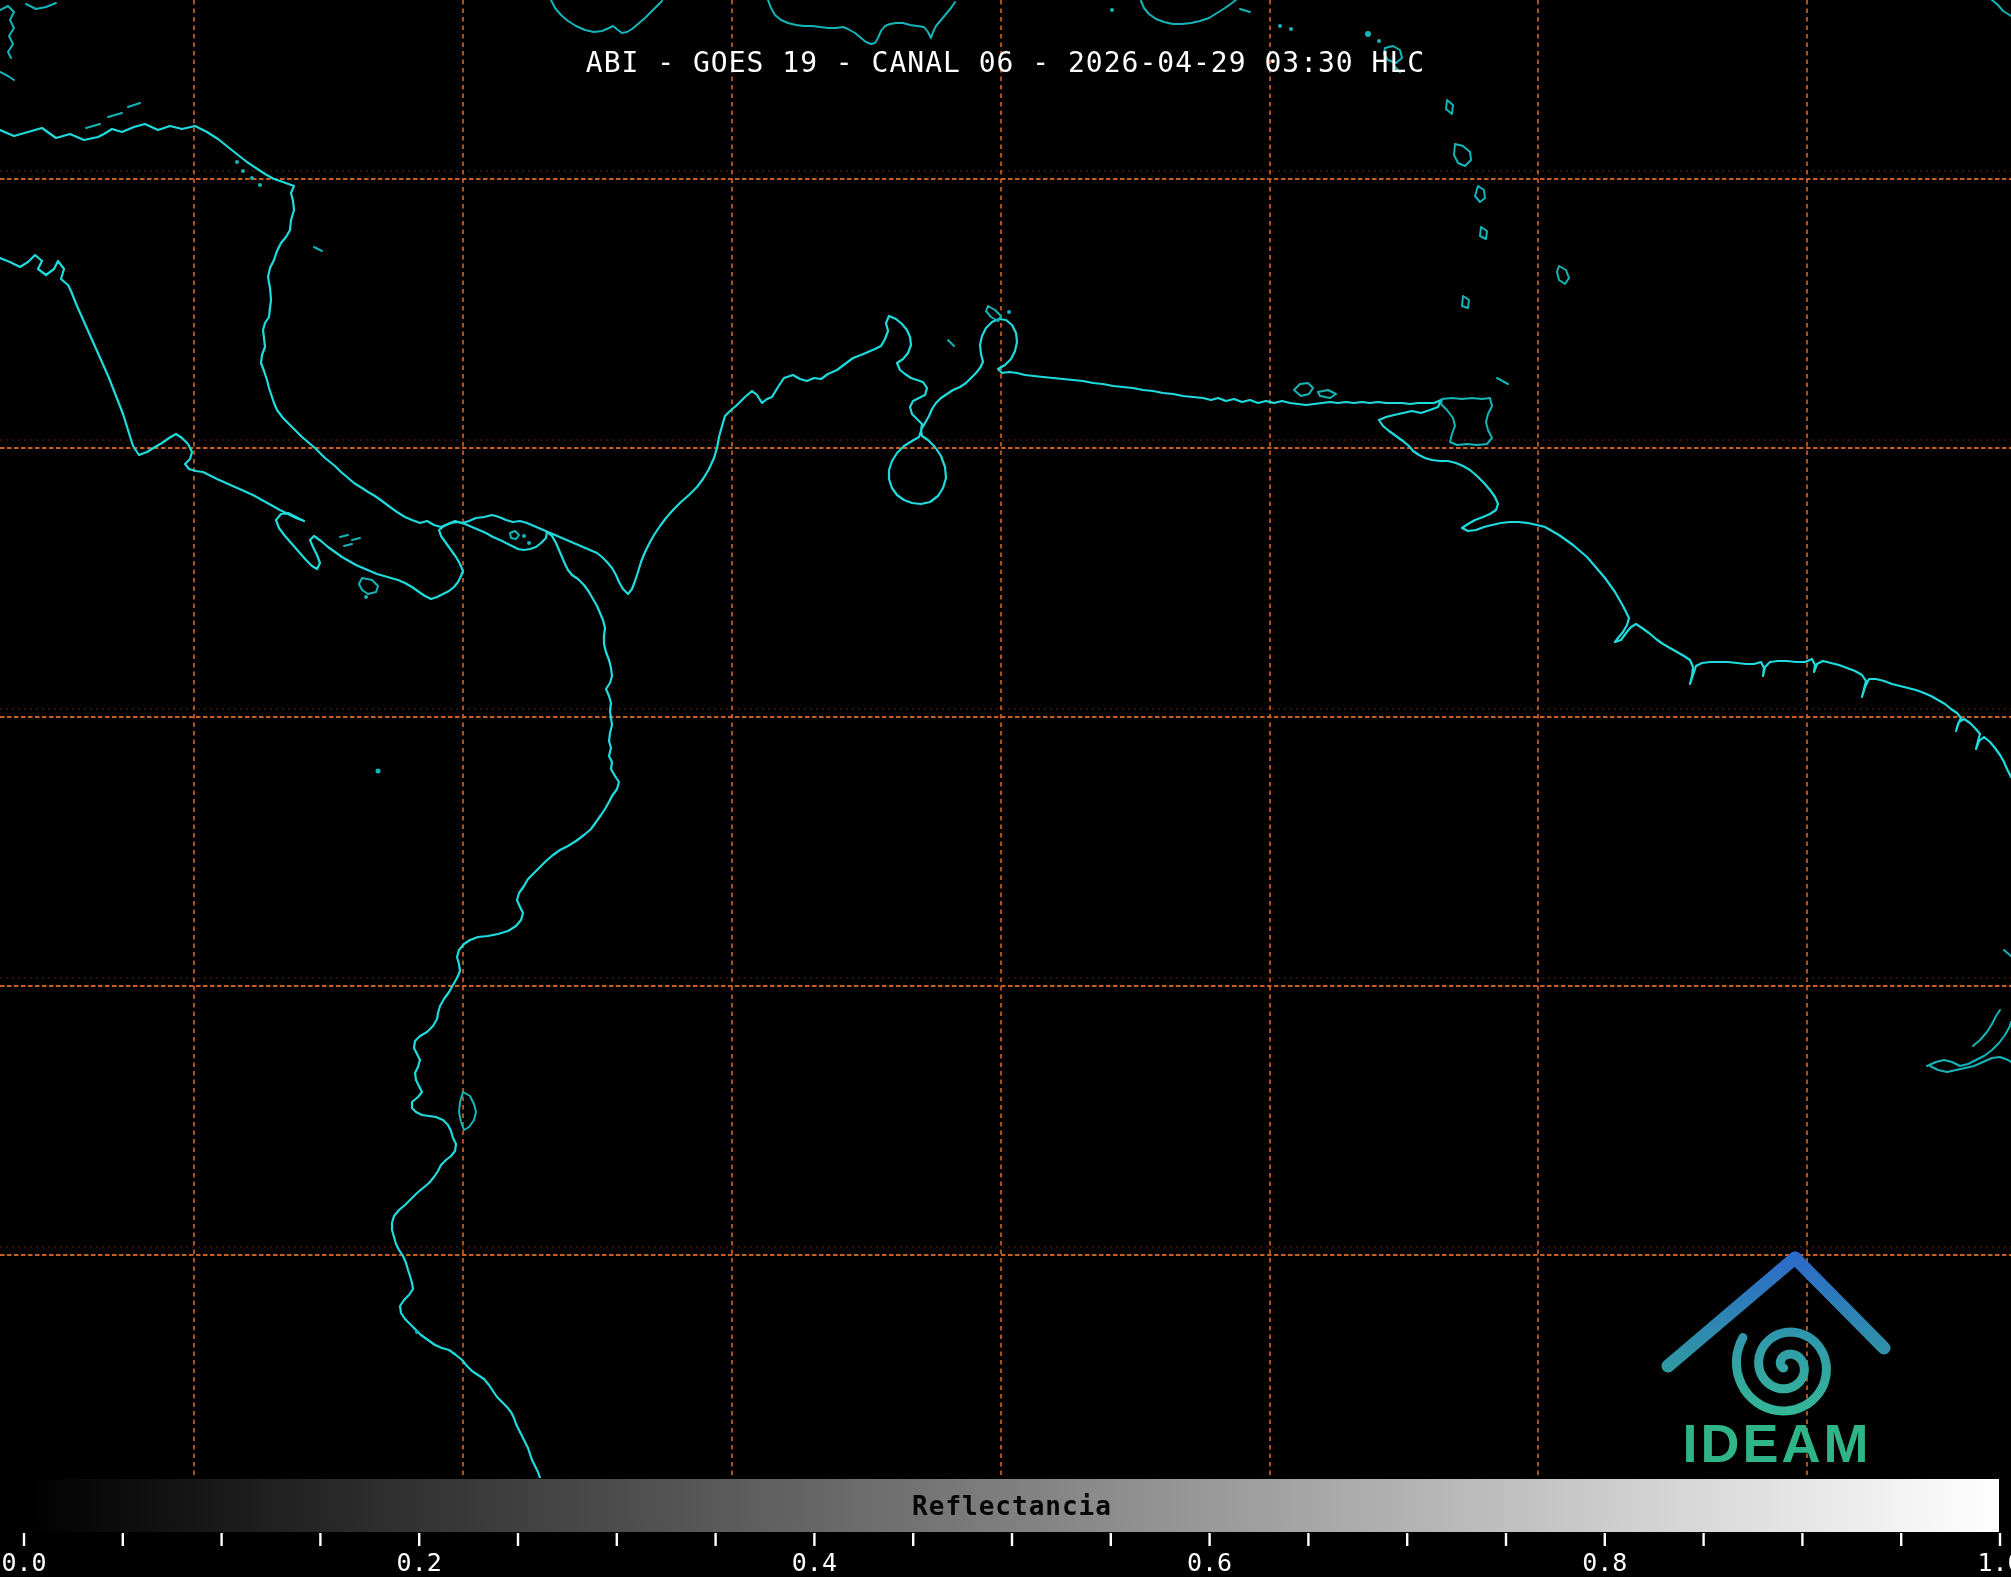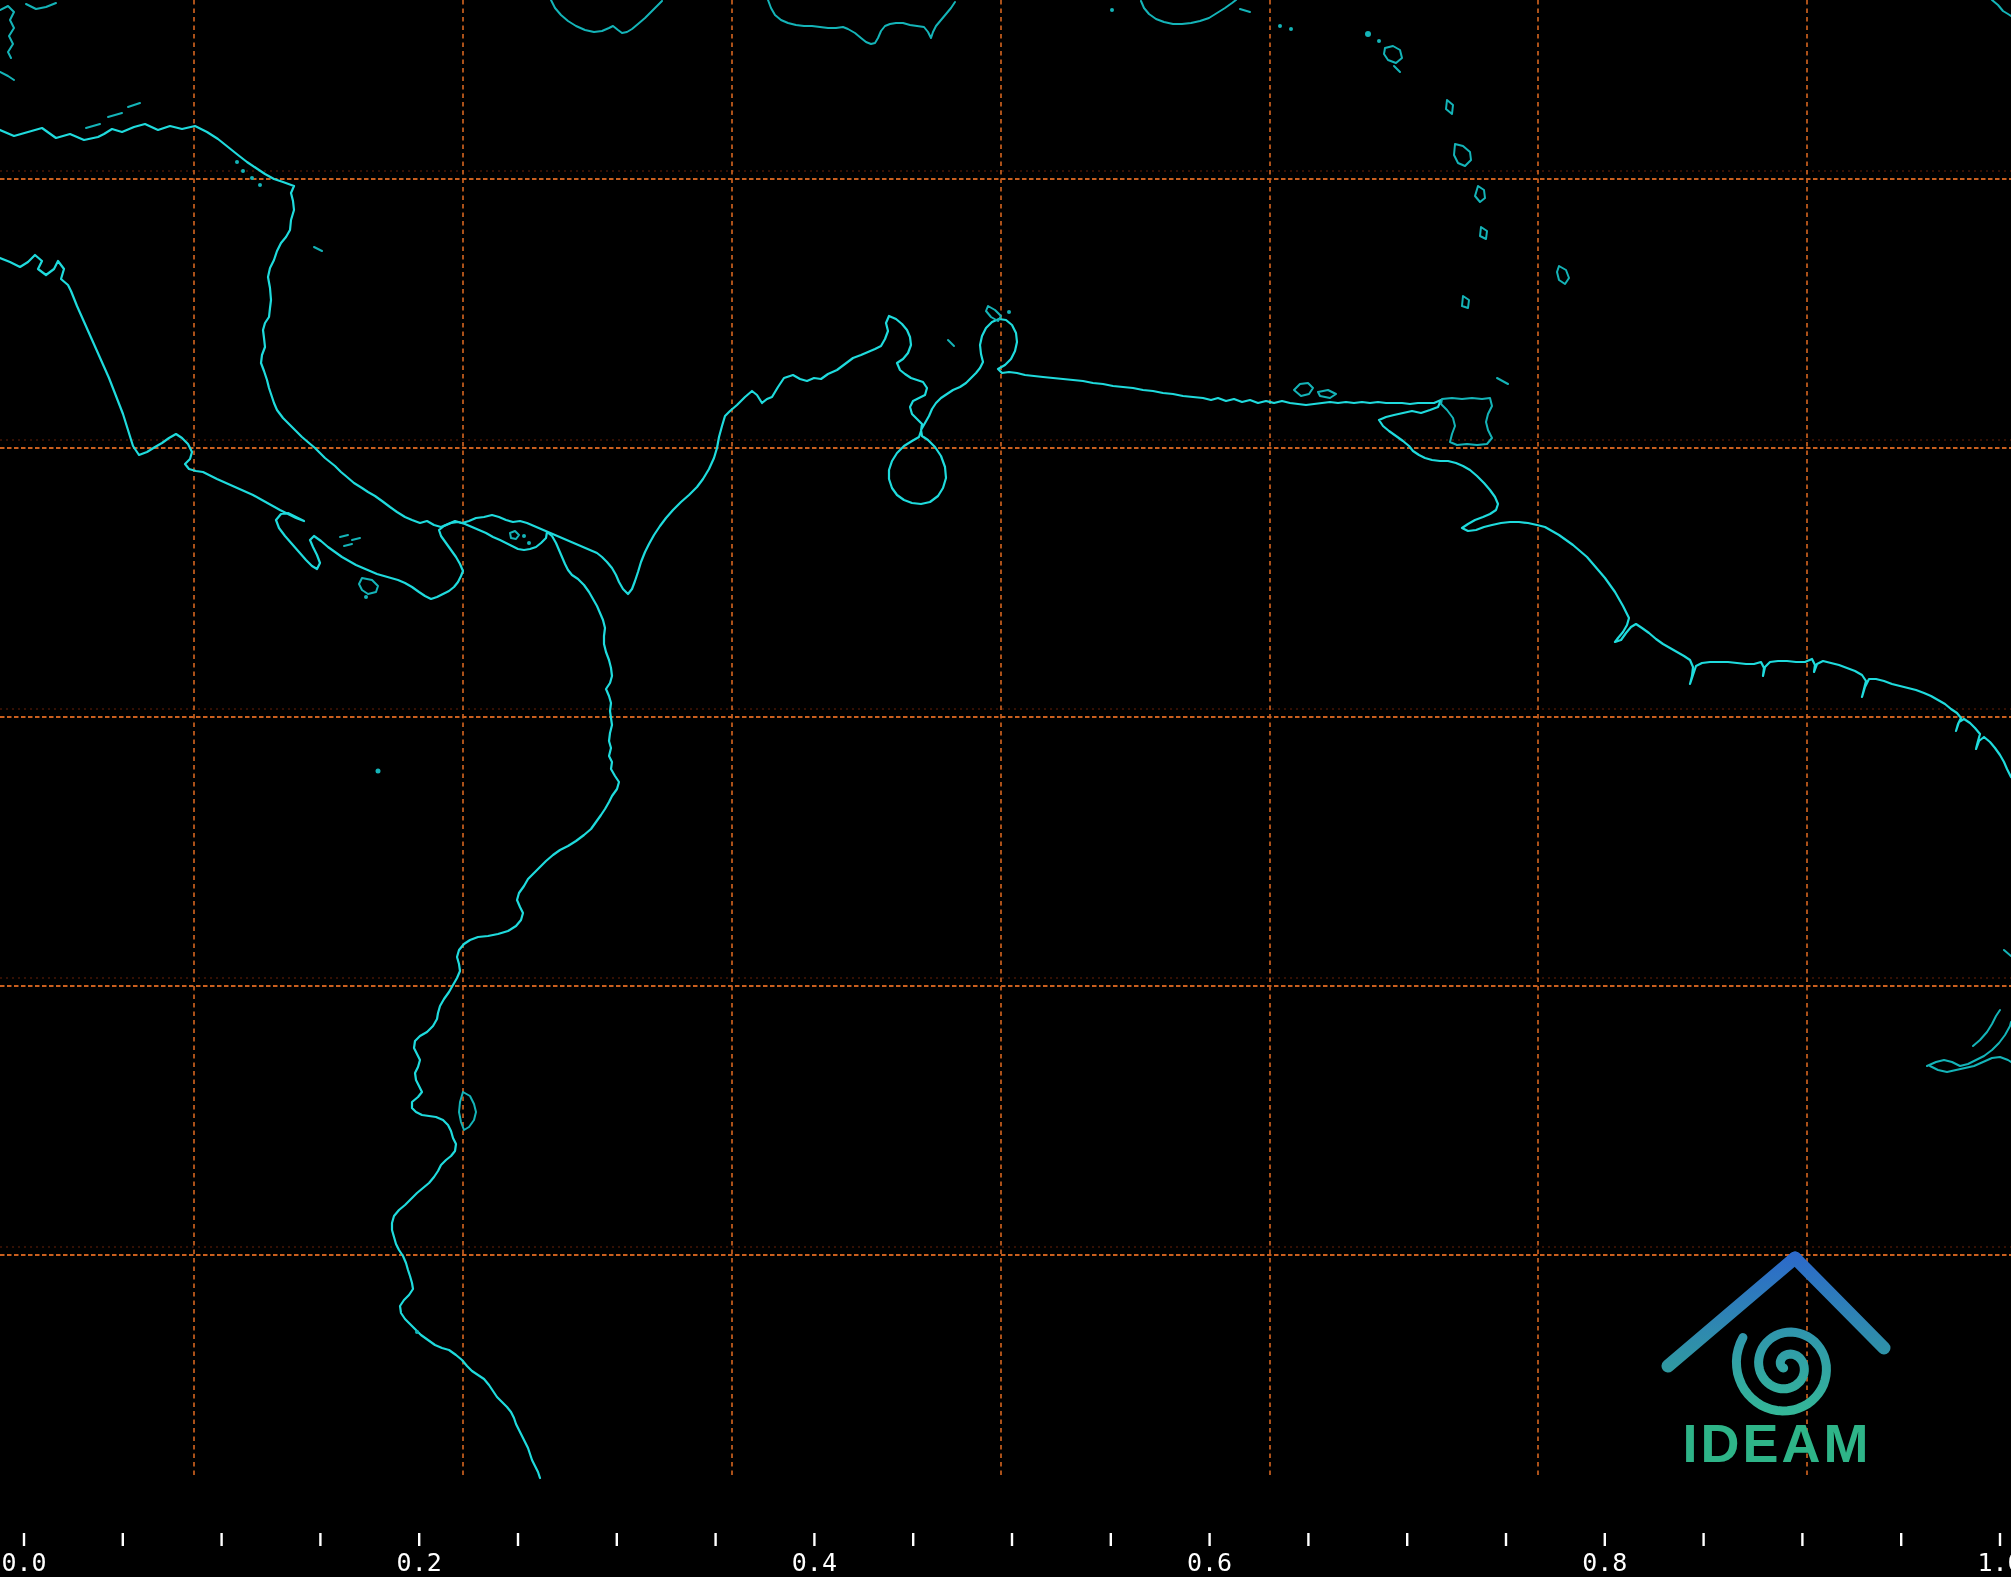--- a/index.html
+++ b/index.html
@@ -94,21 +94,25 @@
         <circle cx="260" cy="185" r="2" fill="#14b4b8"></circle>
         <circle cx="378" cy="771" r="2.5" fill="#14b4b8"></circle>
         <circle cx="366" cy="597" r="2" fill="#14b4b8"></circle>
         <circle cx="417" cy="1332" r="2" fill="#14b4b8"></circle>
         <circle cx="524" cy="536" r="2" fill="#14b4b8"></circle>
         <circle cx="529" cy="543" r="2" fill="#14b4b8"></circle>
         <circle cx="1009" cy="312" r="2" fill="#14b4b8"></circle>
       </g>
   </svg>
 
+  <div id="title">ABI - GOES 19 - CANAL 06 - 2026-04-29 03:30 HLC</div>
 
+  <div id="colorbar">
+    <div id="cbarlabel">Reflectancia</div>
+  </div>
 
   <svg id="ticksvg" width="2011" height="44">
       <line x1="24" y1="0" x2="24" y2="13" stroke="#ffffff" stroke-width="2.4"></line>
       <line x1="122.80000000000001" y1="0" x2="122.80000000000001" y2="13" stroke="#ffffff" stroke-width="2.4"></line>
       <line x1="221.60000000000002" y1="0" x2="221.60000000000002" y2="13" stroke="#ffffff" stroke-width="2.4"></line>
       <line x1="320.40000000000003" y1="0" x2="320.40000000000003" y2="13" stroke="#ffffff" stroke-width="2.4"></line>
       <line x1="419.20000000000005" y1="0" x2="419.20000000000005" y2="13" stroke="#ffffff" stroke-width="2.4"></line>
       <line x1="518" y1="0" x2="518" y2="13" stroke="#ffffff" stroke-width="2.4"></line>
       <line x1="616.8000000000001" y1="0" x2="616.8000000000001" y2="13" stroke="#ffffff" stroke-width="2.4"></line>
       <line x1="715.6" y1="0" x2="715.6" y2="13" stroke="#ffffff" stroke-width="2.4"></line>

